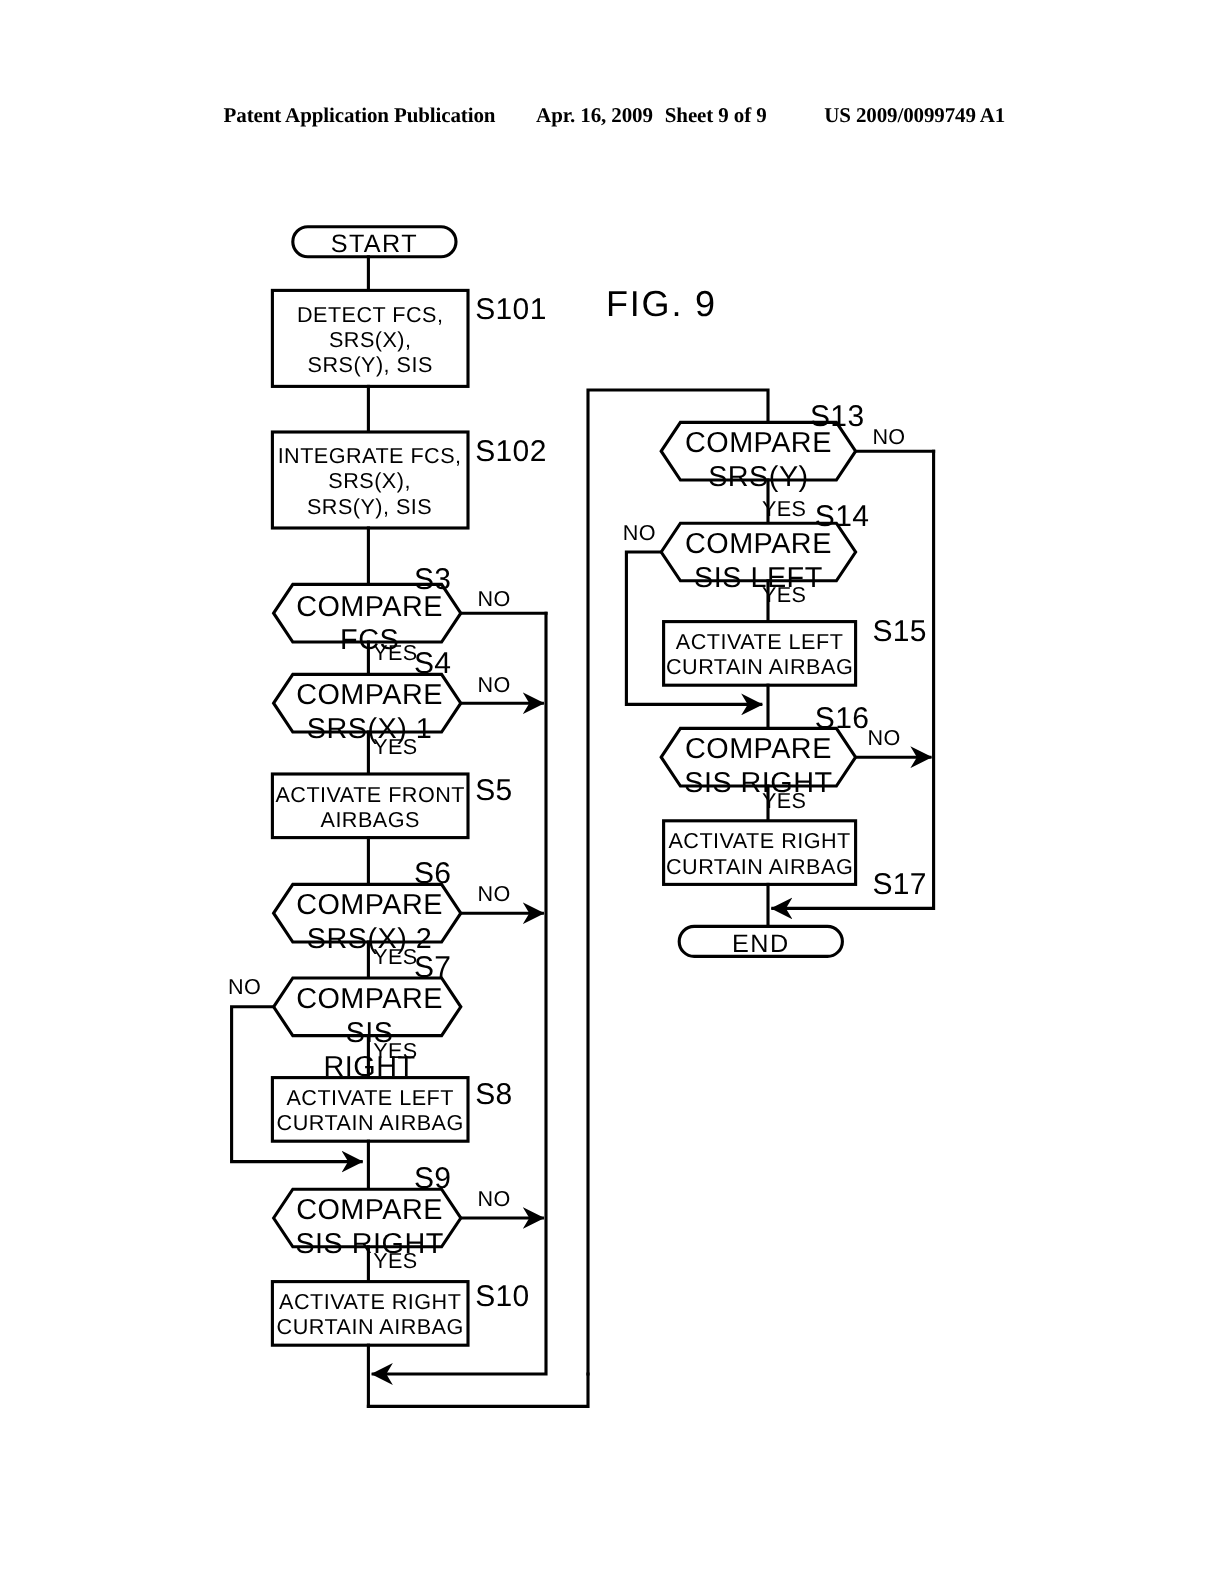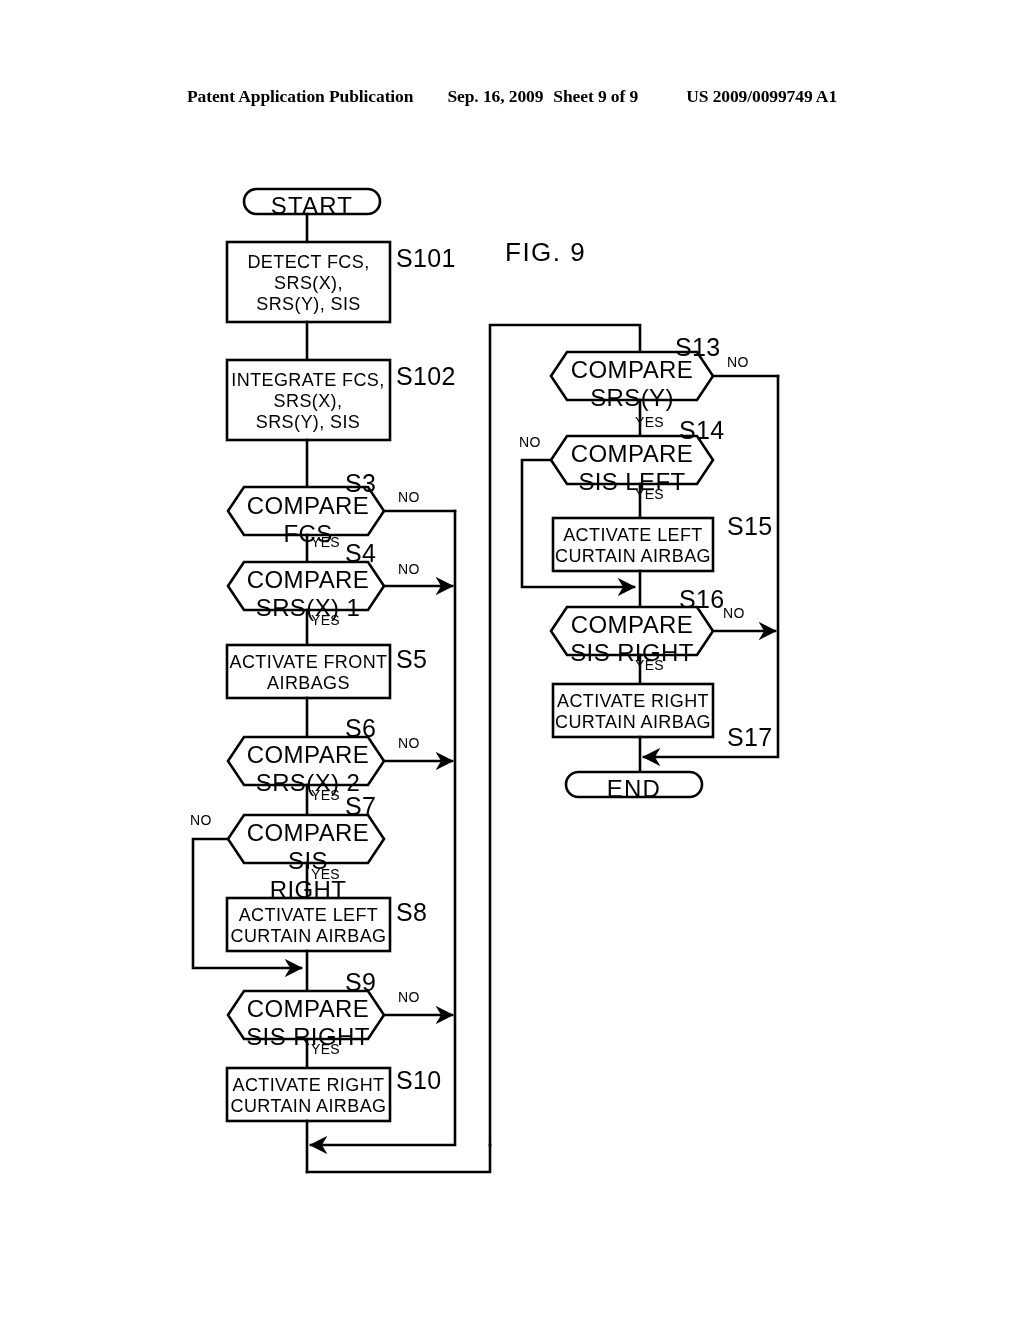--- a/index.html
+++ b/index.html
@@ -37,21 +37,21 @@
   #header .h-date  { margin-right: 10px; }
   #header .h-sheet { margin-right: 48px; }
   #header .h-num   { }
 
   
   #fig-label {
     position: absolute;
     left: 505px;
     top: 237px;
     font-family: "Liberation Sans", sans-serif;
-    font-size: 26px;
+    font-size: 30px;
     letter-spacing: 1.5px;
     color: #000000;
     white-space: nowrap;
   }
 
   
   #flow {
     position: absolute;
     left: 0;
     top: 0;
@@ -62,47 +62,47 @@
   
   .node-text {
     position: absolute;
     color: #000000;
     text-align: center;
     line-height: 1.18;
     white-space: pre-line;
     letter-spacing: 0.4px;
     pointer-events: none;
   }
-  .t-term { font-size: 24px; letter-spacing: 1.2px; }
+  .t-term { font-size: 21px; letter-spacing: 1.2px; }
   .t-proc { font-size: 18px; }
   .t-dec  { font-size: 24px; }
 
   .step-label {
     position: absolute;
     font-size: 25px;
     color: #000000;
     white-space: nowrap;
     letter-spacing: 0.3px;
   }
   .edge-label {
     position: absolute;
-    font-size: 14px;
+    font-size: 18px;
     color: #000000;
     white-space: nowrap;
     letter-spacing: 0.3px;
   }
 </style>
 </head>
 <body>
 
 <div id="page">
 
   <div id="header">
     <span class="h-pub">Patent Application Publication</span>
-    <span class="h-date">Sep. 16, 2009</span>
+    <span class="h-date">Apr. 16, 2009</span>
     <span class="h-sheet">Sheet 9 of 9</span>
     <span class="h-num">US 2009/0099749 A1</span>
   </div>
 
   <div id="fig-label">FIG. 9</div>
 
   <svg id="flow" viewBox="0 0 1024 1320">
     <defs>
       <marker id="arr" viewBox="0 0 10 10" refX="9" refY="5" markerWidth="7" markerHeight="7" orient="auto-start-reverse">
         <path d="M 0 0 L 10 5 L 0 10 L 3 5 z" fill="#000"></path>

